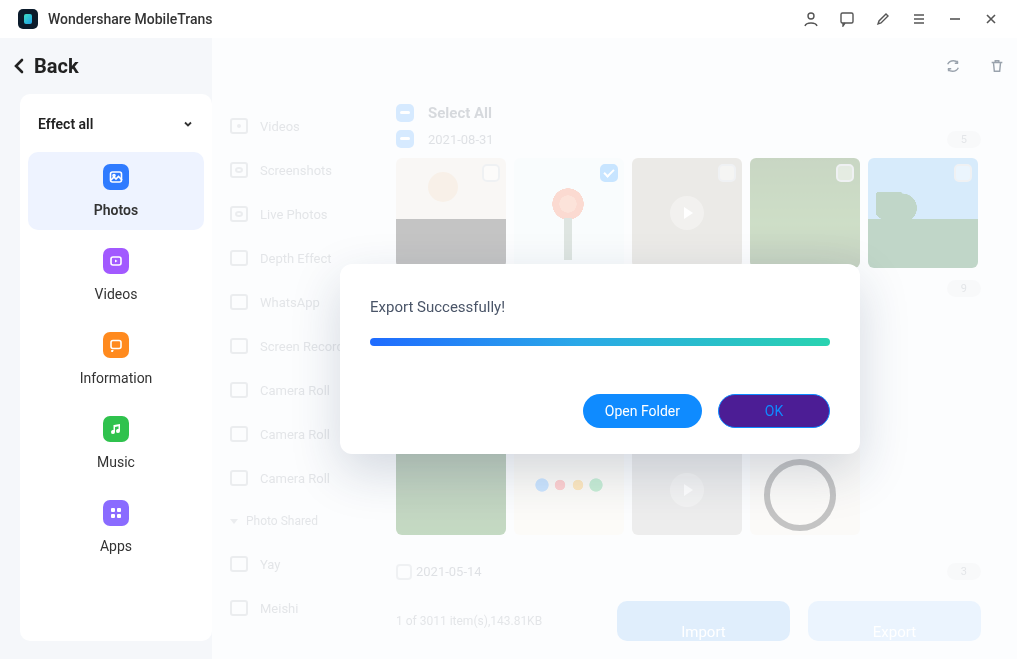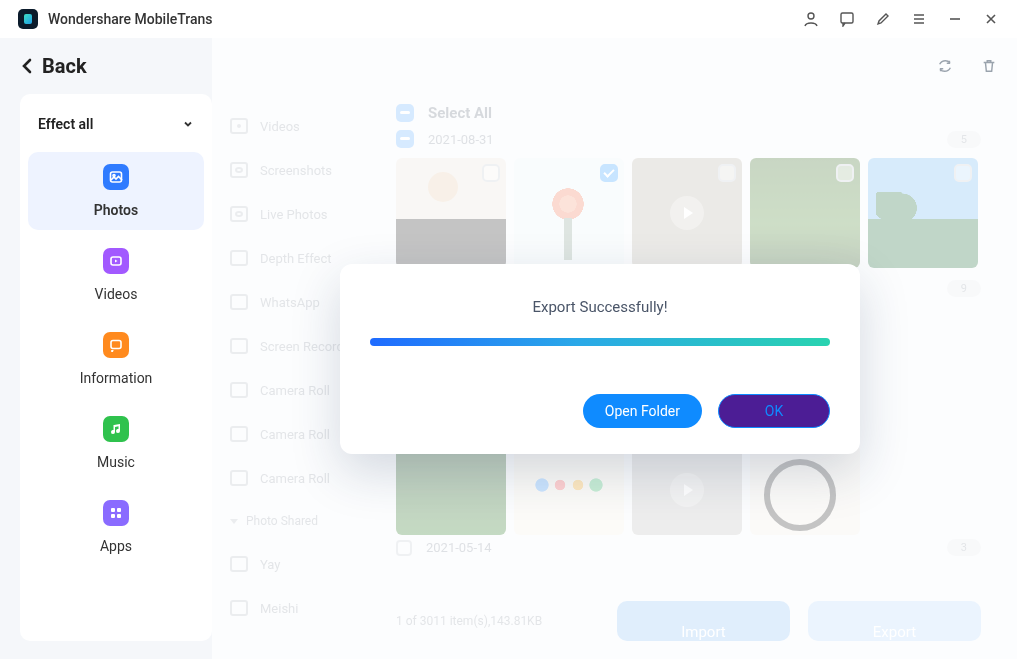--- a/index.html
+++ b/index.html
@@ -9,21 +9,21 @@
   .titlebar { height: 38px; display: flex; align-items: center; padding: 0 18px; background: #fff; }
   .logo { width: 20px; height: 20px; border-radius: 5px; background: #0b1b2b; display: flex; align-items: center; justify-content: center; margin-right: 10px; }
   .logo-inner { width: 8px; height: 10px; border-radius: 2px; background: linear-gradient(135deg,#3fe0c5,#1e9de6); }
   .title { font-size: 14px; color: #333; font-weight: 500; }
   .spacer { flex: 1; }
   .tb-icons { display: flex; gap: 20px; align-items: center; color: #555; }
   .tb-icons span, .tb-icons svg { cursor: pointer; }
   .ico { width: 16px; height: 16px; display: inline-flex; align-items: center; justify-content: center; }
 
   
-  .headerrow { height: 56px; display: flex; align-items: center; padding: 0 20px; }
+  .headerrow { height: 56px; display: flex; align-items: center; padding: 0 12px; }
   .back { display: flex; align-items: center; gap: 8px; font-size: 20px; font-weight: 700; color: #222; cursor: pointer; }
   .hr-right { margin-left: auto; display: flex; gap: 28px; color: #888; }
 
   
   .main { position: absolute; left: 20px; right: 18px; top: 94px; bottom: 18px; display: flex; gap: 0; }
   .leftnav { width: 192px; background: #fff; border-radius: 10px; padding: 14px 8px; display: flex; flex-direction: column; gap: 6px; }
   .lang { display: flex; align-items: center; justify-content: space-between; padding: 8px 10px 14px 10px; font-size: 14px; font-weight: 600; color: #222; cursor: pointer; }
   .nav-item { display: flex; align-items: center; gap: 12px; padding: 12px 10px; border-radius: 10px; font-size: 14px; color: #333; cursor: pointer; flex-direction: column; }
   .nav-item.active { background: #eef3ff; font-weight: 600; }
   .nav-ico { width: 26px; height: 26px; border-radius: 7px; display: flex; align-items: center; justify-content: center; color: #fff; }
@@ -75,32 +75,32 @@
      radial-gradient(circle at 40% 40%,#ff5a5a 8%,transparent 9%),
      radial-gradient(circle at 60% 40%,#ffb020 8%,transparent 9%),
      radial-gradient(circle at 80% 40%,#39c26d 8%,transparent 9%);}
   .t9 { background:#bfbfbd; }
   .t10{ background:#efece6; }
   .t10::before{content:"";position:absolute;left:14px;top:14px;width:60px;height:60px;border:6px solid #2b2b2b;border-radius:50%;}
 
   .grid2 { display:flex; gap:8px; padding-right:18px; margin-top:8px;}
   .grid2 .thumb { height: 90px; }
 
-  .sec2 { margin-top: 4px; display:flex; align-items:center; gap:14px; }
+  .sec2 { margin-top: 28px; display:flex; align-items:center; gap:4px; }
   .sec2 .ocb { width:16px;height:16px;border:2px solid #c7cdd5;border-radius:4px;}
 
   .footer { position:absolute; left:0; right:18px; bottom:0; display:flex; align-items:center; gap:18px; padding-top:10px;}
   .status { font-size: 12px; color:#9aa3ad; }
   .btn { width: 173px; height: 40px; border-radius: 10px; display:flex; align-items:flex-end; justify-content:center; font-size:15px; color:#fff; cursor:pointer; }
   .btn.import { background:#8fc2f5; margin-left:auto;}
   .btn.export { background:#b6d8fb; }
 
   
   .veil { position:absolute; inset:0; background:rgba(255,255,255,.72); }
-  .leftnav, .dialog, .titlebar, .headerrow { position: relative; z-index: 3; text-align: center; }
+  .leftnav, .dialog, .titlebar, .headerrow { position: relative; z-index: 3; }
   .veil { z-index: 2; }
   .main { z-index: 1; }
   
   .veil { left: 212px; } 
 
   .dialog { position:absolute; z-index:5; left:340px; top:264px; width:520px; background:#fff; border-radius:12px; box-shadow:0 18px 50px rgba(30,50,90,.18); padding:34px 30px 26px 30px; }
   .dlg-title { font-size:15px; color:#4a5568; margin-bottom:22px; }
   .progress { height:8px; border-radius:5px; background:linear-gradient(90deg,#1f6bff 0%,#2aa8e8 45%,#29d3b0 100%); }
   .dlg-btns { display:flex; gap:16px; justify-content:flex-end; margin-top:48px; }
   .dbtn { height:34px; padding:16px 22px; border-radius:17px; font-size:14px; display:flex; align-items:center; justify-content:center; cursor:pointer; }

